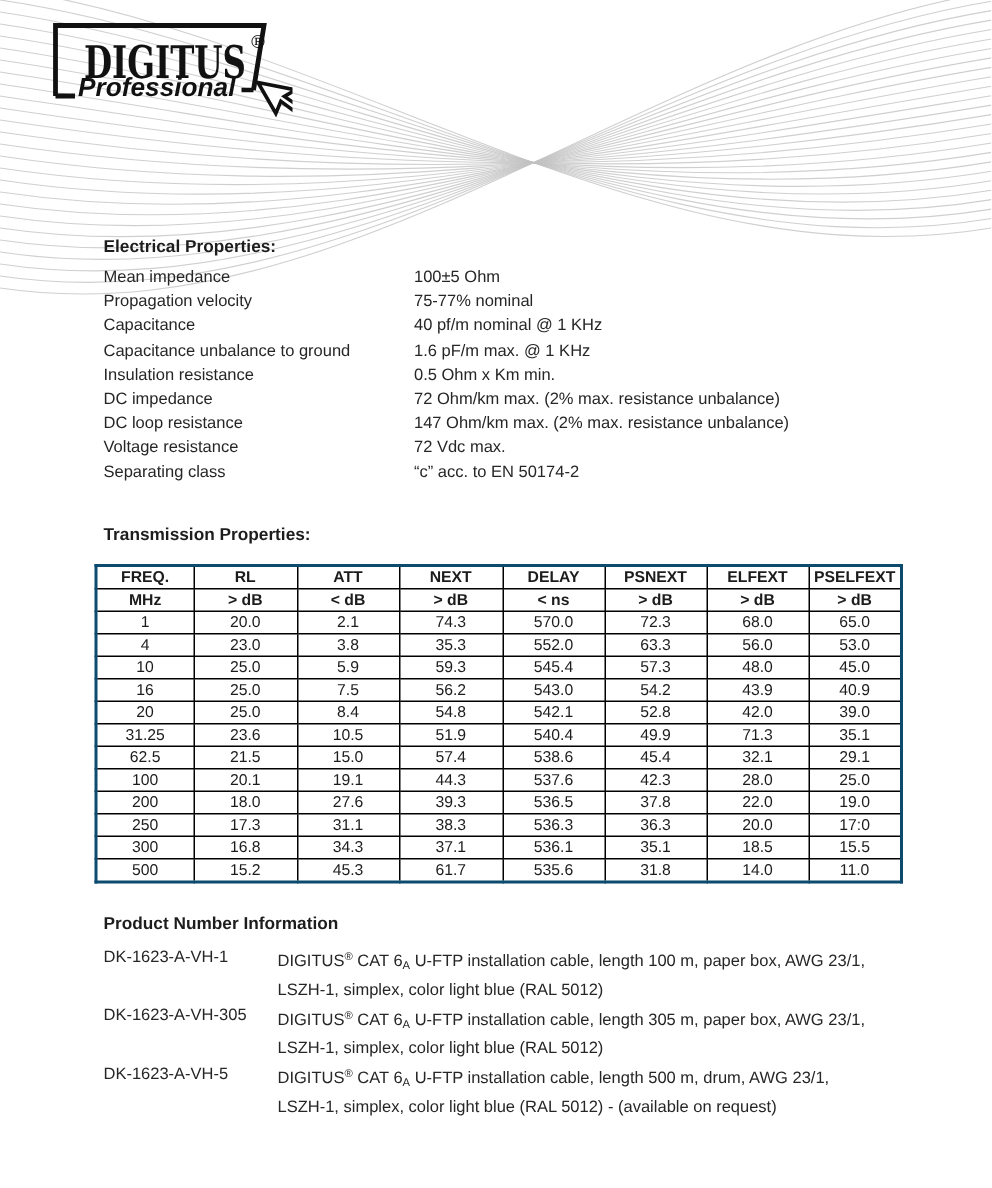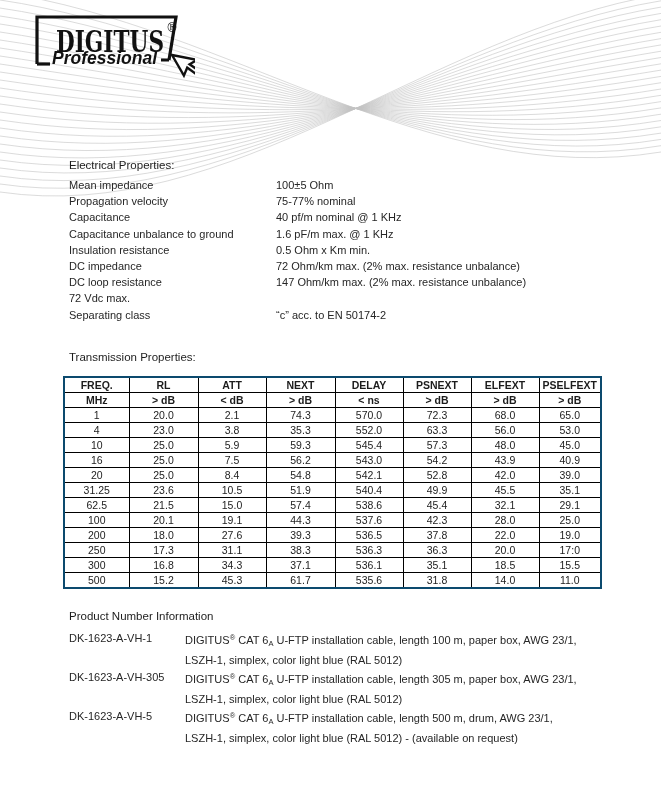--- a/index.html
+++ b/index.html
@@ -5,21 +5,21 @@
   html,body{margin:0;padding:0;background:#ffffff;}
   .page{
     position:relative;width:661px;height:792px;overflow:hidden;background:#fff;
     font-family:"Liberation Sans",sans-serif;color:#262626;
   }
   .waves{position:absolute;left:0;top:0;width:661px;height:250px;}
   .waves path{fill:none;stroke:#c3c3c3;stroke-width:.75;opacity:.8;}
   .logo{position:absolute;left:30px;top:12px;width:165px;height:80px;}
 
   .sec-heading{
-    position:absolute;left:69px;margin:0;font-size:11.5px;font-weight:normal;
+    position:absolute;left:69px;margin:0;font-size:11.5px;font-weight:bold;
     color:#1d1d1d;line-height:12px;white-space:nowrap;
   }
   #elec-heading{top:159px;}
   #trans-heading{top:351px;}
   #prod-heading{top:610px;}
 
   .prop-list{position:absolute;left:69px;top:177px;width:560px;}
   .prop-row{display:flex;line-height:16.2px;font-size:11px;white-space:nowrap;}
   .prop-label{flex:0 0 207px;}
   .prop-value{flex:1;}
@@ -111,20 +111,21 @@
       </div>
       <div class="prop-row">
         <span class="prop-label">DC impedance</span>
         <span class="prop-value">72 Ohm/km max. (2% max. resistance unbalance)</span>
       </div>
       <div class="prop-row">
         <span class="prop-label">DC loop resistance</span>
         <span class="prop-value">147 Ohm/km max. (2% max. resistance unbalance)</span>
       </div>
       <div class="prop-row">
+        <span class="prop-label">Voltage resistance</span>
         <span class="prop-value">72 Vdc max.</span>
       </div>
       <div class="prop-row">
         <span class="prop-label">Separating class</span>
         <span class="prop-value">“c” acc. to EN 50174-2</span>
       </div>
     </div>
 
   <h2 class="sec-heading" id="trans-heading">Transmission Properties:</h2>
   <table class="trans" id="trans-table">
@@ -211,21 +212,21 @@
           <td>42.0</td>
           <td>39.0</td>
         </tr>
         <tr>
           <td>31.25</td>
           <td>23.6</td>
           <td>10.5</td>
           <td>51.9</td>
           <td>540.4</td>
           <td>49.9</td>
-          <td>45.5</td>
+          <td>71.3</td>
           <td>35.1</td>
         </tr>
         <tr>
           <td>62.5</td>
           <td>21.5</td>
           <td>15.0</td>
           <td>57.4</td>
           <td>538.6</td>
           <td>45.4</td>
           <td>32.1</td>

